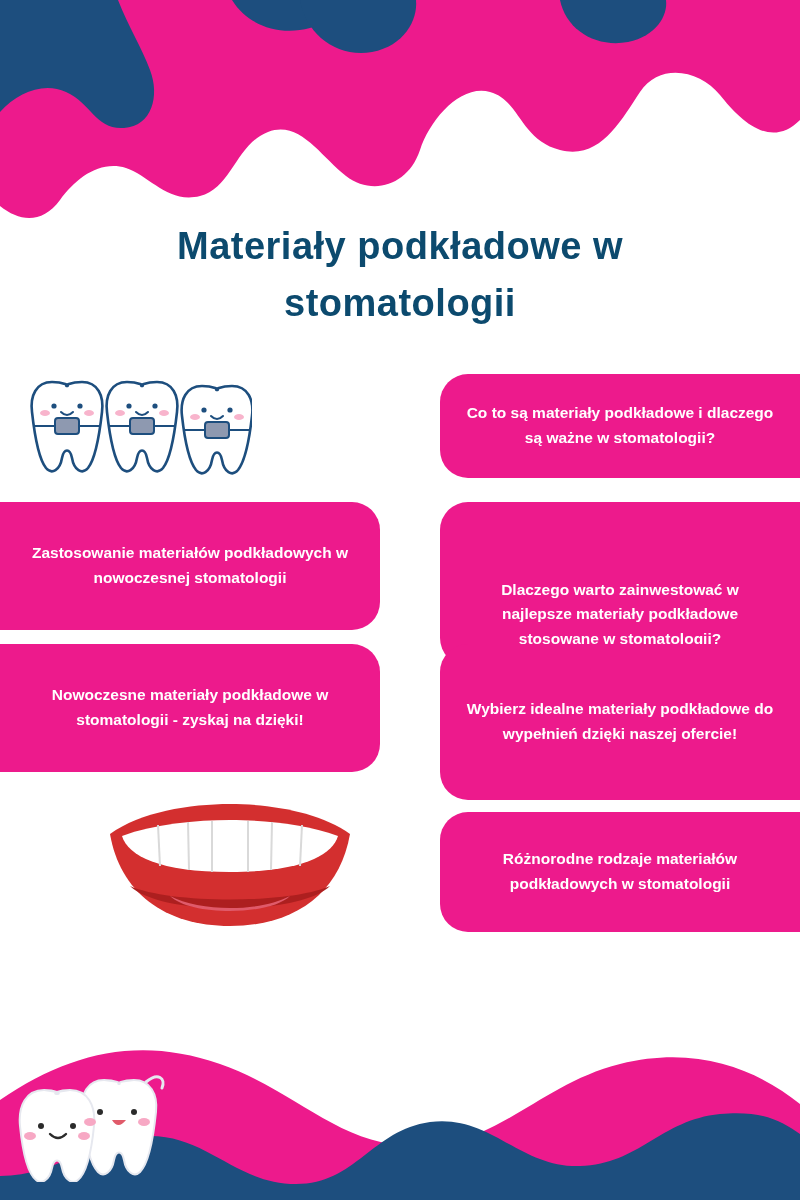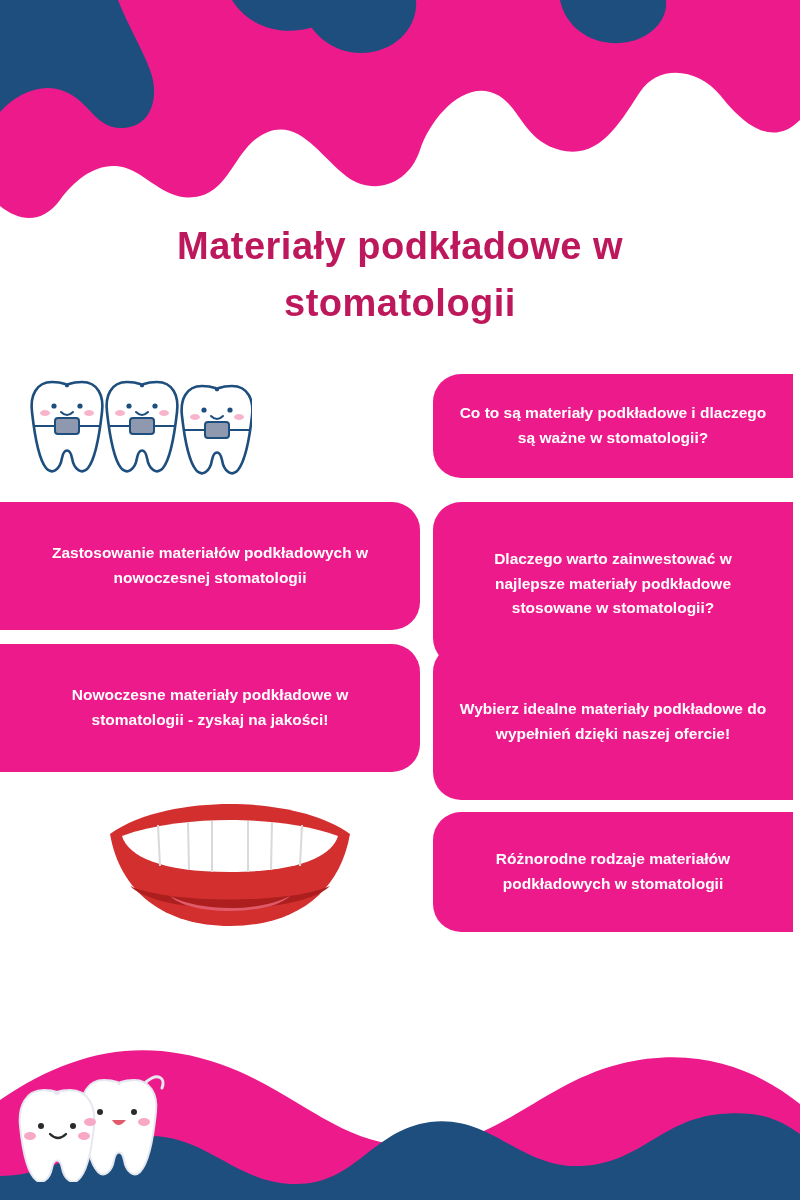--- a/index.html
+++ b/index.html
@@ -44,21 +44,21 @@
   
   .title {
     position: absolute;
     top: 218px;
     left: 60px;
     width: 680px;
     text-align: center;
     font-size: 38px;
     line-height: 1.5;
     font-weight: bold;
-    color: #be185d;
+    color: #0c4a6e;
     letter-spacing: 0.5px;
   }
 
   
   .pill {
     position: absolute;
     background: #ed1a8c;
     color: #ffffff;
     font-weight: bold;
     font-size: 15.5px;
@@ -66,33 +66,33 @@
     text-align: center;
     display: flex;
     align-items: center;
     justify-content: center;
     padding: 14px 26px;
     box-sizing: border-box;
   }
 
   
   .pill-right {
-    right: 7px;
+    right: 0;
     width: 360px;
     border-radius: 28px 0 0 28px;
   }
   
   .pill-left {
     left: 0;
-    width: 420px;
+    width: 380px;
     border-radius: 0 28px 28px 0;
   }
 
   #pill-1 { top: 374px;  height: 104px; }
-  #pill-2 { top: 502px;  height: 164px; }
+  #pill-2 { top: 502px;  height: 164px; align-items: flex-end; }
   #pill-3 { top: 644px;  height: 156px; }
   #pill-4 { top: 792px;  height: 120px; margin-top: 20px; }
 
   #pill-a { top: 502px;  height: 128px; }
   #pill-b { top: 644px;  height: 128px; }
 
   
   .art {
     position: absolute;
     pointer-events: none;
@@ -193,21 +193,21 @@
     <span>Wybierz idealne materiały podkładowe do wypełnień dzięki naszej ofercie!</span>
   </div>
   <div class="pill pill-right" id="pill-4">
     <span>Różnorodne rodzaje materiałów podkładowych w stomatologii</span>
   </div>
 
   <div class="pill pill-left" id="pill-a">
     <span>Zastosowanie materiałów podkładowych w nowoczesnej stomatologii</span>
   </div>
   <div class="pill pill-left" id="pill-b">
-    <span>Nowoczesne materiały podkładowe w stomatologii - zyskaj na jakości!</span>
+    <span>Nowoczesne materiały podkładowe w stomatologii - zyskaj na dzięki!</span>
   </div>
 
   <svg class="art art-smile" viewBox="0 0 260 130">
     <path d="M10,34 C40,12 90,4 130,4 C170,4 220,12 250,34
              C240,92 196,126 130,126 C64,126 20,92 10,34 Z" fill="#d32f2f"></path>
     <path d="M22,36 C54,24 96,20 130,20 C164,20 206,24 238,36
              C232,56 200,72 130,72 C60,72 28,56 22,36 Z" fill="#ffffff"></path>
     <g stroke="#d9d9d9" stroke-width="2" fill="none">
       <line x1="58" y1="25" x2="60" y2="66"></line>
       <line x1="88" y1="22" x2="89" y2="70"></line>

